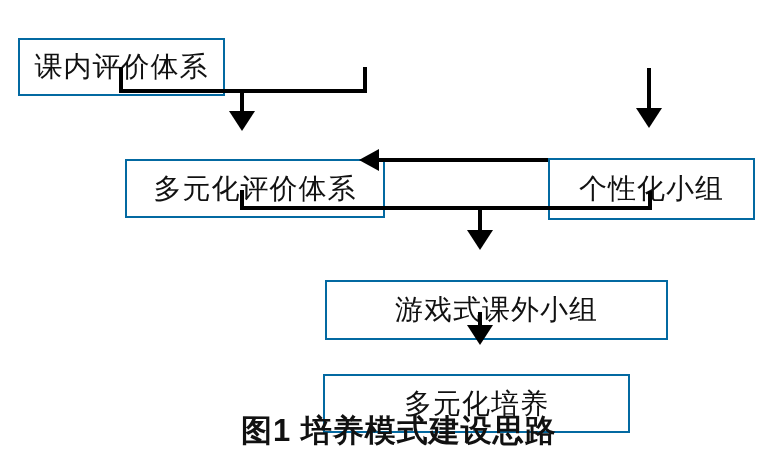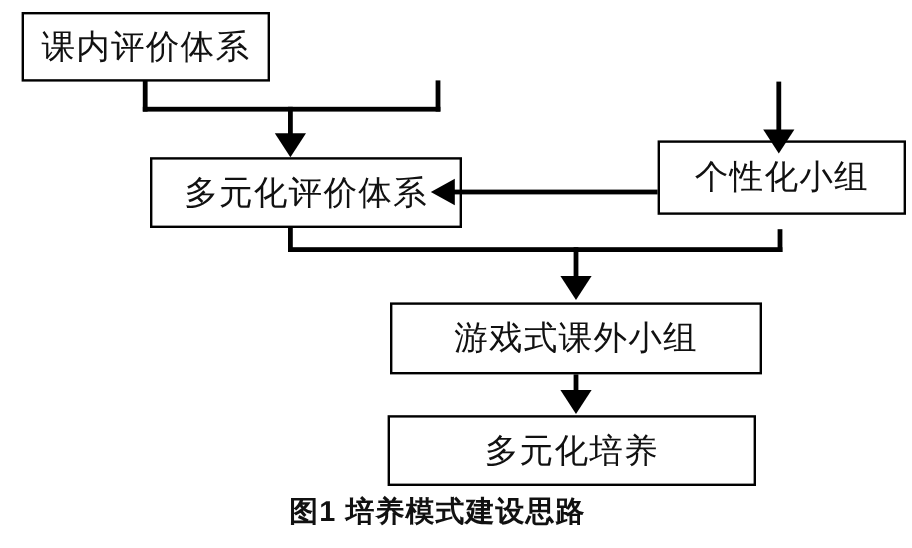--- a/index.html
+++ b/index.html
@@ -8,58 +8,59 @@
     position: relative;
     width: 760px;
     height: 457px;
     background: #ffffff;
     font-family: "Liberation Sans", sans-serif;
     color: #111111;
     overflow: hidden;
   }
   .node {
     position: absolute;
-    border: 2px solid #000000;
+    border: 2px solid #0369a1;
     background: #ffffff;
     display: flex;
     align-items: center;
     justify-content: center;
     font-size: 28px;
     letter-spacing: 1px;
     white-space: nowrap;
+    margin-top: 28px;
   }
   .line { position: absolute; background: #000000; }
   .ah-down {
     position: absolute; width: 0; height: 0;
     border-left: 13px solid transparent;
     border-right: 13px solid transparent;
     border-top: 20px solid #000000;
   }
   .ah-left {
     position: absolute; width: 0; height: 0;
     border-top: 11px solid transparent;
     border-bottom: 11px solid transparent;
     border-right: 20px solid #000000;
   }
   .caption {
     position: absolute;
     left: 241px; top: 410px;
-    font-size: 24px;
+    font-size: 31px;
     font-weight: bold;
     letter-spacing: 1px;
     white-space: nowrap;
   }
 
   
   .b1 { left: 18px;  top: 10px;  width: 207px; height: 58px; }
   .b2 { left: 263px; top: 9px;   width: 207px; height: 60px; }
   .b3 { left: 548px; top: 8px;   width: 207px; height: 61px; }
   .b4 { left: 125px; top: 131px; width: 260px; height: 59px; }
-  .b5 { left: 548px; top: 117px; width: 207px; height: 62px; }
-  .b6 { left: 325px; top: 252px; width: 310px; height: 60px; }
+  .b5 { left: 548px; top: 130px; width: 207px; height: 62px; }
+  .b6 { left: 325px; top: 252px; width: 343px; height: 60px; }
   .b7 { left: 323px; top: 346px; width: 307px; height: 59px; }
 
   
   .l-stub-b1   { left: 119px; top: 67px;  width: 4px;   height: 26px; }
   .l-stub-b2   { left: 363px; top: 67px;  width: 4px;   height: 26px; }
   .l-bracket1  { left: 119px; top: 89px;  width: 248px; height: 4px; }
   .l-a1-shaft  { left: 240px; top: 89px;  width: 4px;   height: 24px; }
   .h-a1        { left: 229px; top: 111px; }
   .l-a2-shaft  { left: 647px; top: 68px;  width: 4px;   height: 44px; }
   .h-a2        { left: 636px; top: 108px; }

